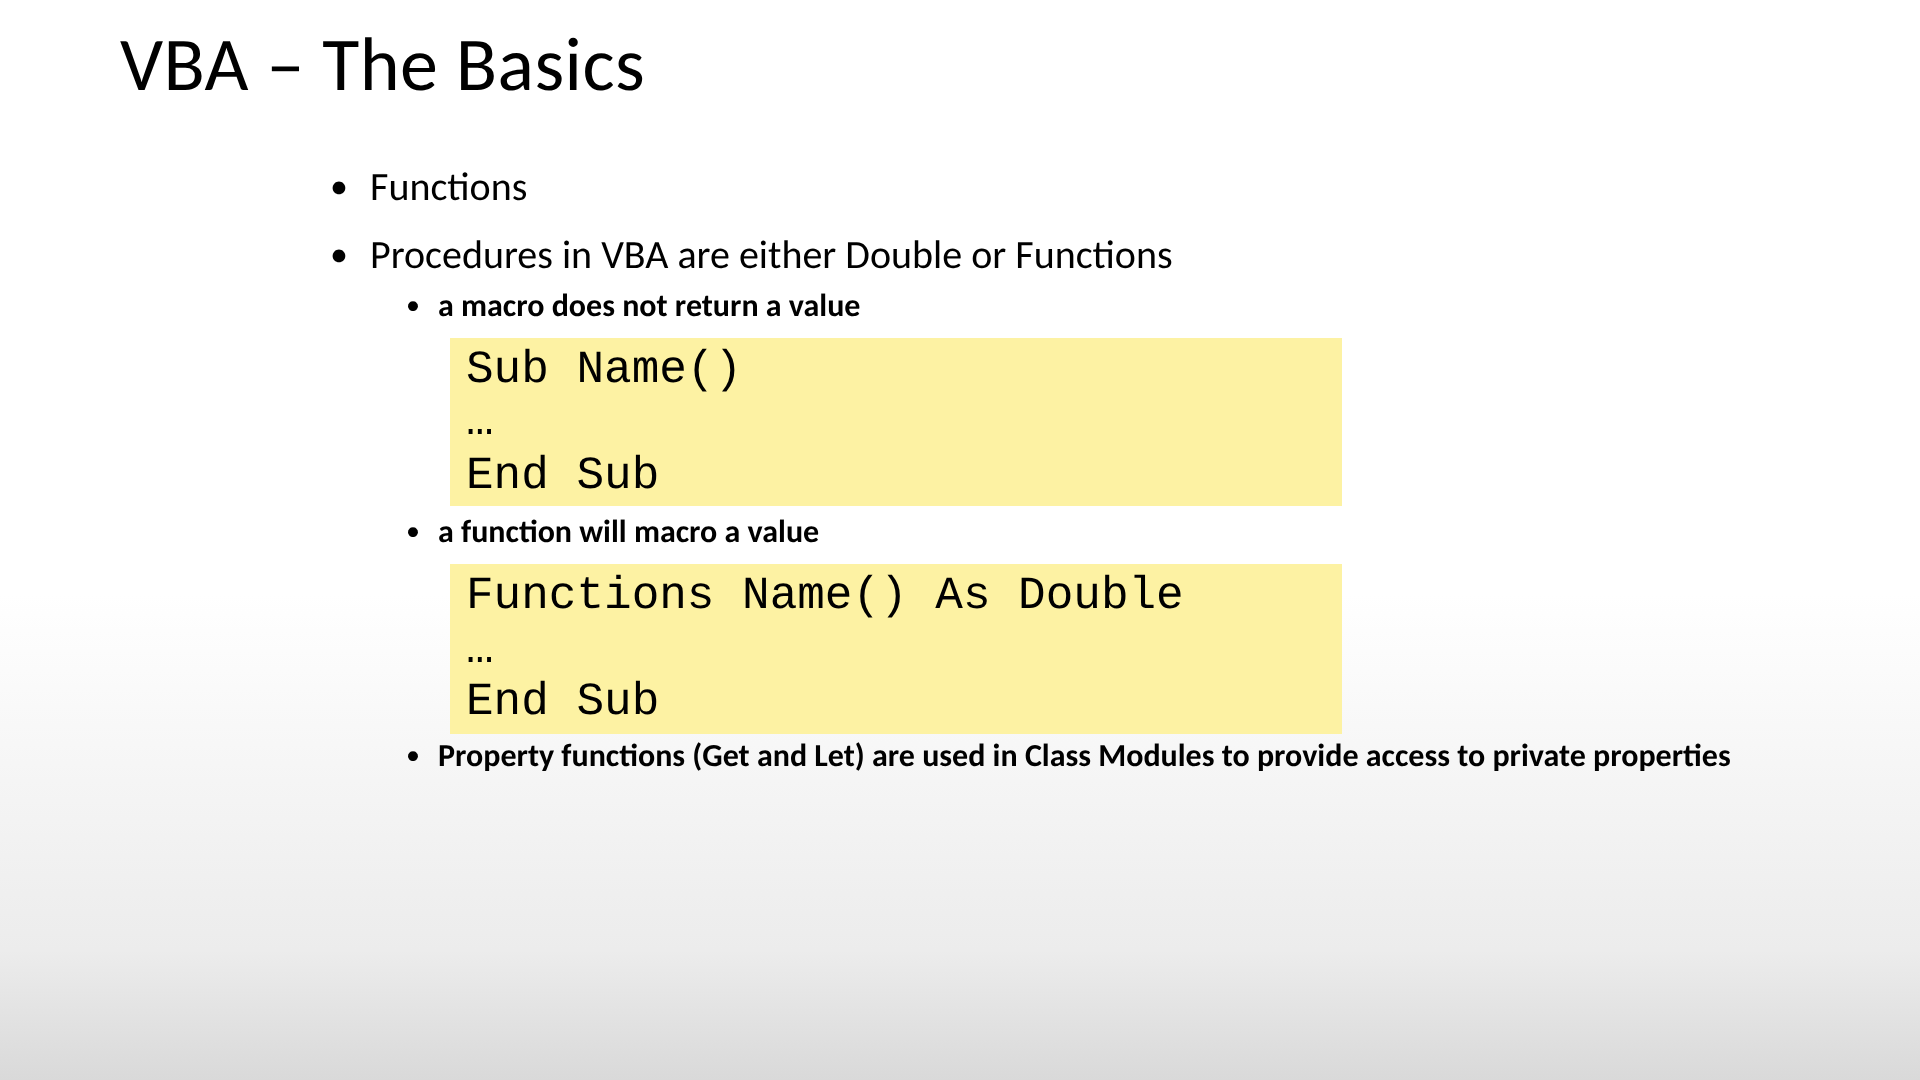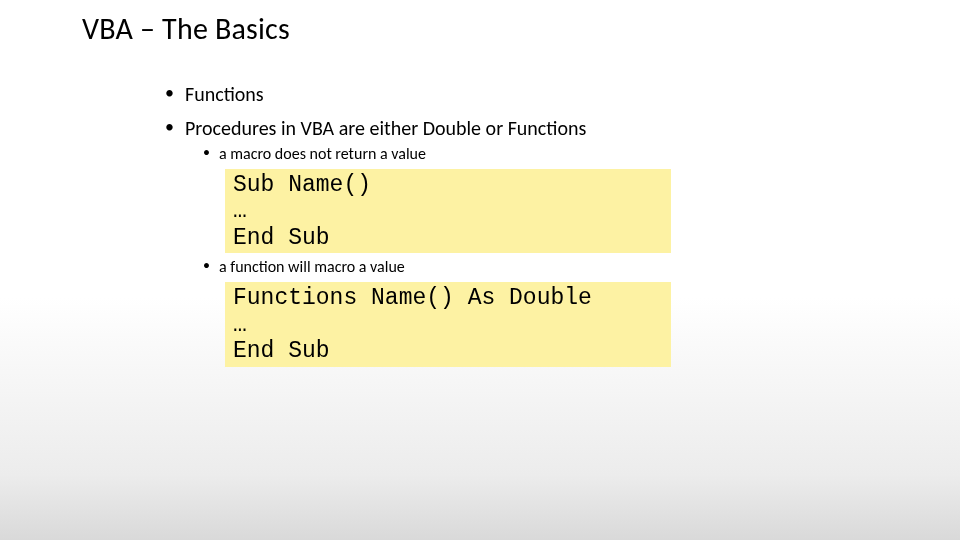--- a/index.html
+++ b/index.html
@@ -13,23 +13,23 @@
     overflow: hidden;
   }
   .slide {
     position: relative;
     width: 960px;
     height: 540px;
     box-sizing: border-box;
   }
   .title {
     position: absolute;
-    left: 82px;
+    left: 60px;
     top: 10px;
-    font-size: 30px;
+    font-size: 38px;
     font-weight: 400;
     letter-spacing: 0.2px;
   }
   .body {
     position: absolute;
     left: 165px;
     top: 82px;
     width: 720px;
   }
   ul { margin: 0; padding: 0; list-style: none; }
@@ -46,21 +46,21 @@
     left: 0;
     top: 0;
     font-size: 18px;
   }
 
   .lvl2 {
     margin-top: 4px;
   }
   .lvl2 > li {
     font-size: 16px;
-    font-weight: 400;
+    font-weight: 700;
     padding-left: 34px;
     margin-top: 2px;
     margin-bottom: 2px;
   }
   .lvl2 > li::before {
     content: "•";
     position: absolute;
     left: 18px;
     top: 0;
     font-size: 14px;
@@ -106,17 +106,22 @@
 …
 End Sub</div>
         <ul class="lvl2">
           <li>
             <span>a function will macro a value</span>
           </li>
         </ul>
         <div class="codeblock">Functions Name() As Double
 …
 End Sub</div>
+        <ul class="lvl2" style="margin-top:-2px;">
+          <li class="wide">
+            <span>Property functions (Get and Let) are used in Class Modules to provide access to private properties</span>
+          </li>
+        </ul>
       </li>
     </ul>
   </div>
 
 </div>
 
 </body></html>

